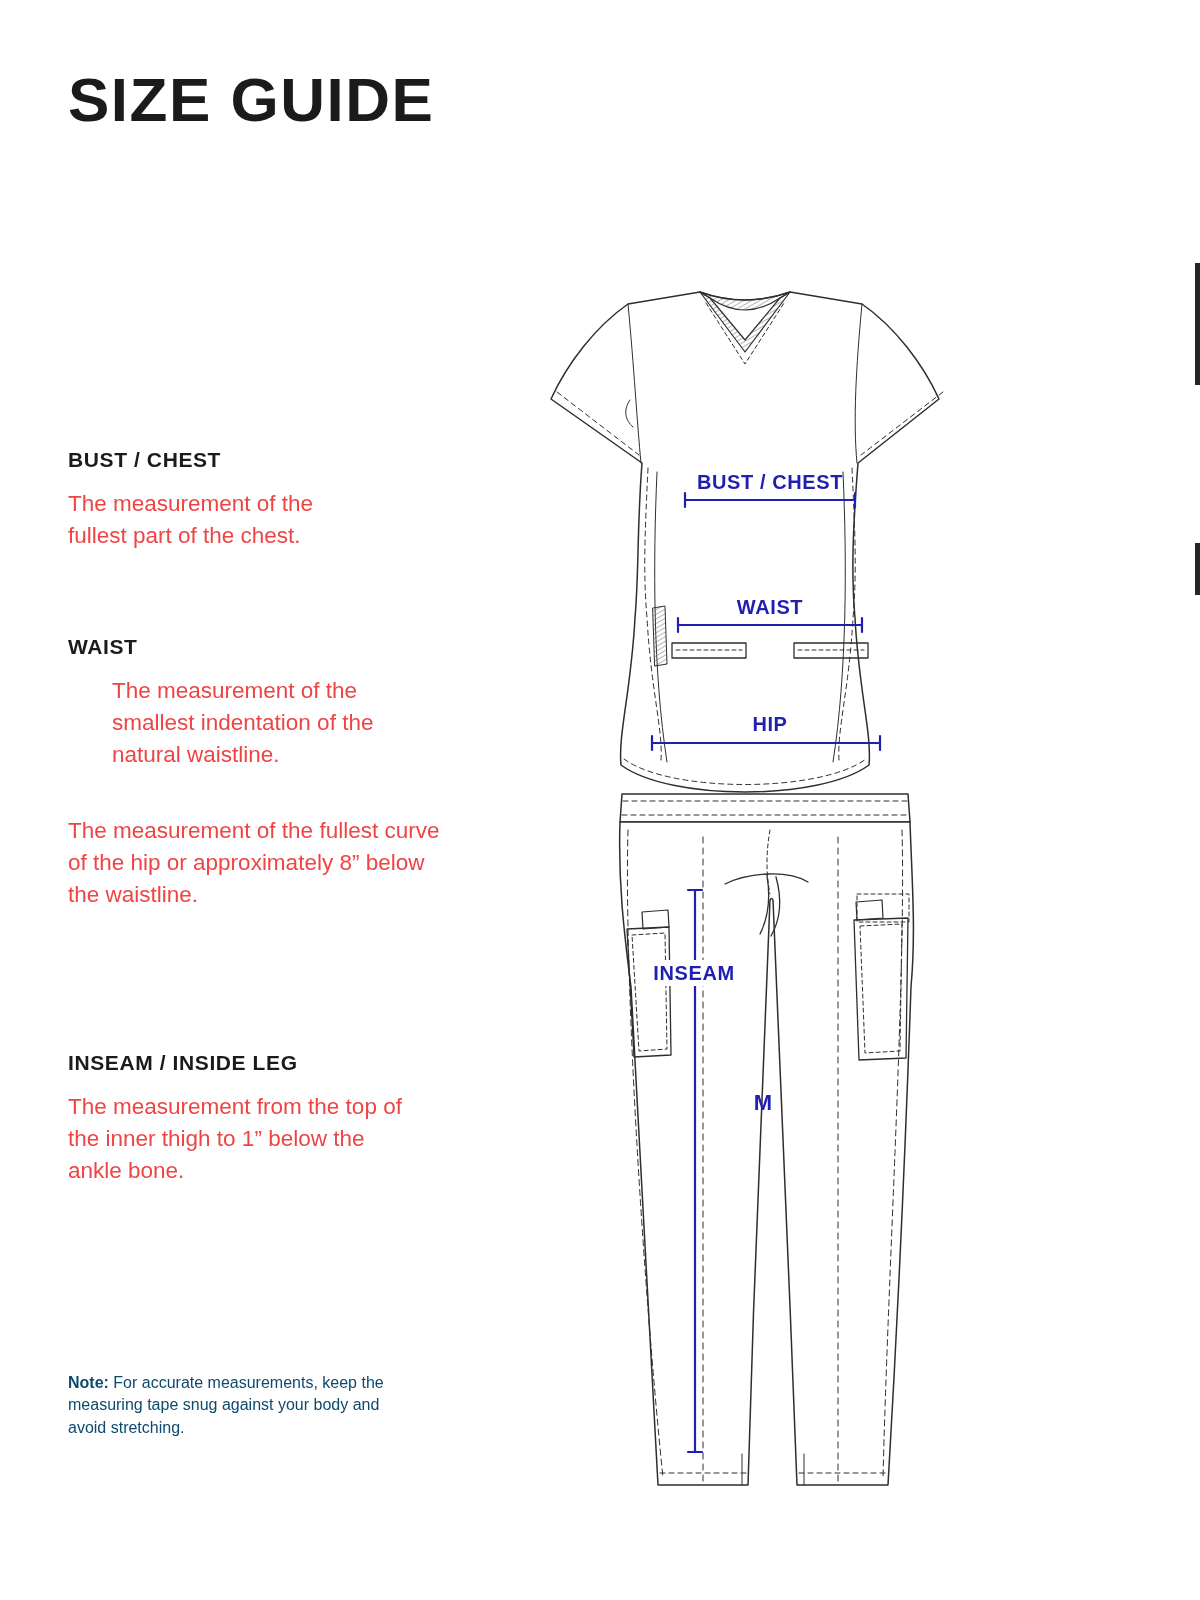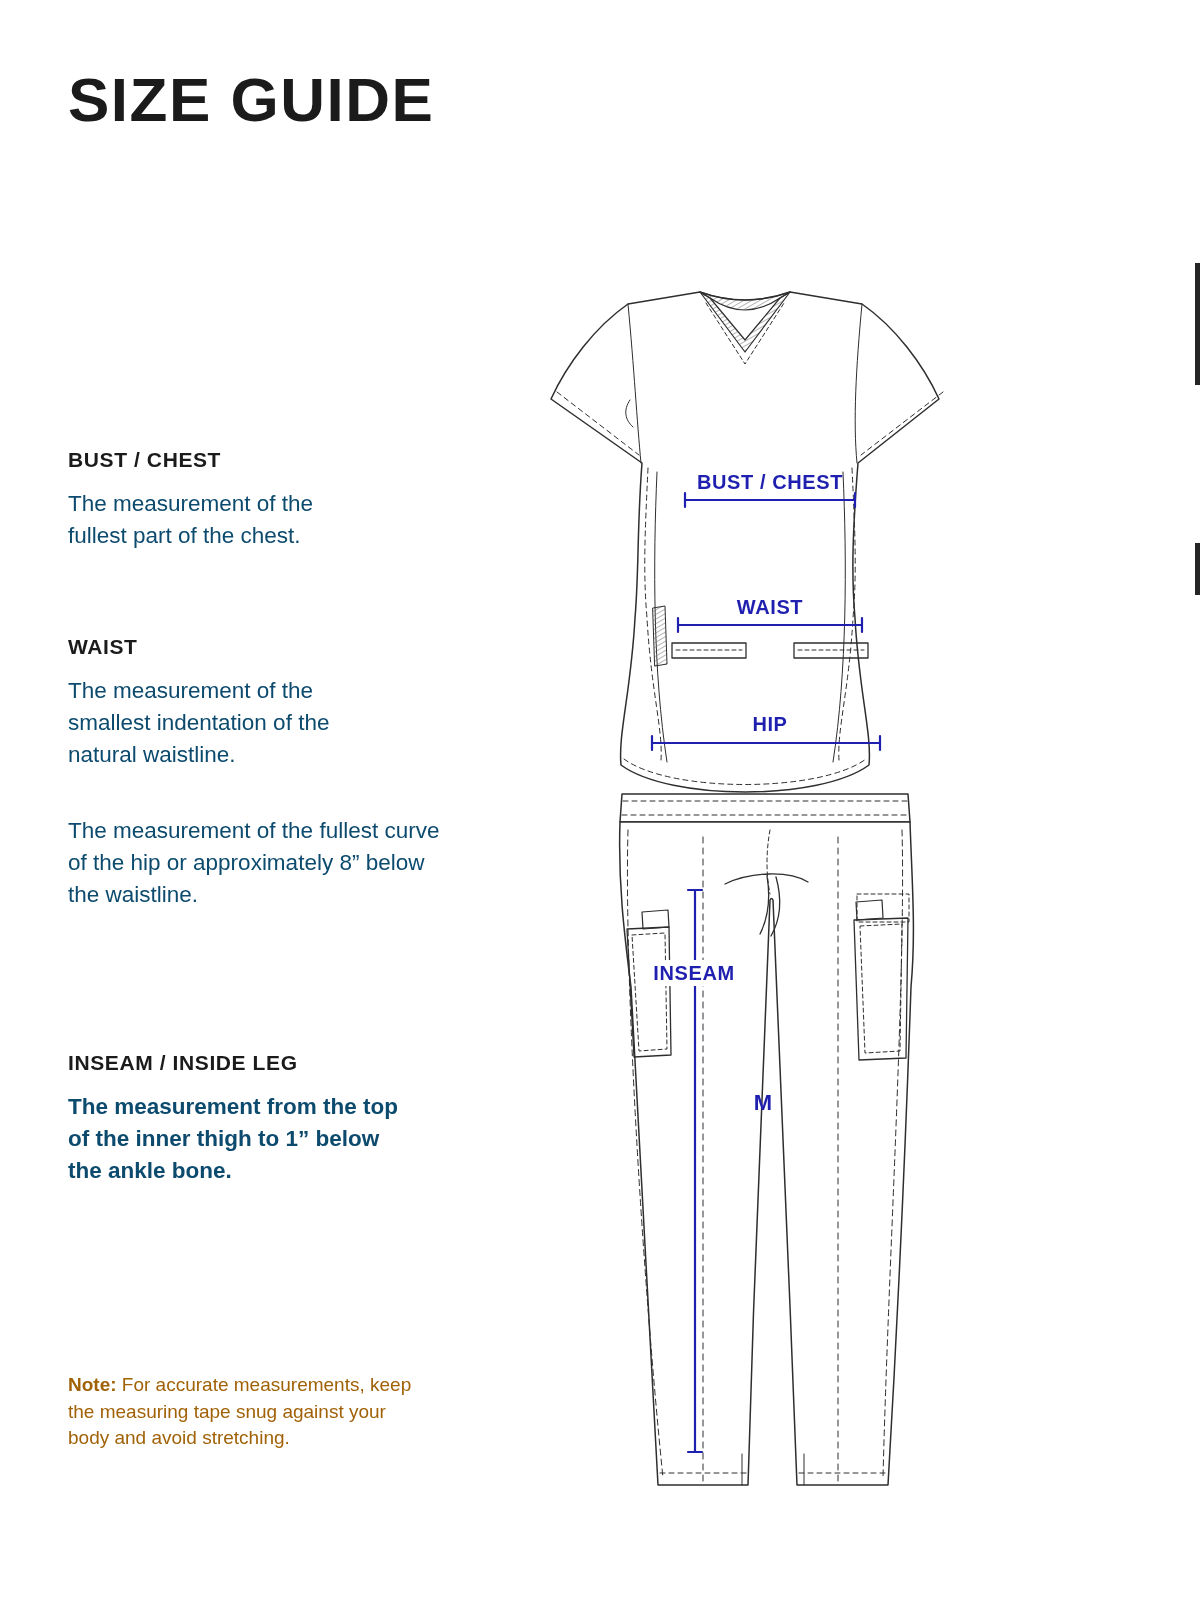--- a/index.html
+++ b/index.html
@@ -7,28 +7,28 @@
               font-family:"Liberation Sans","DejaVu Sans",sans-serif; color:#1e1e1e; }
   .page { position:relative; width:1200px; height:1600px; overflow:hidden; background:#fff; }
 
   .title { position:absolute; left:68px; top:64px; font-size:62px; font-weight:800;
            letter-spacing:1.5px; color:#1b1b1b; }
   .intro { position:absolute; left:68px; top:180px; font-size:26px; line-height:1.42;
            max-width:448px; color:#202020; }
 
   .def   { position:absolute; left:68px; }
   .def-h { font-size:21px; font-weight:700; letter-spacing:.6px; color:#1b1b1b; margin-bottom:16px; }
-  .def-b { font-size:22.5px; line-height:1.42; color:#0c4a6e; }
+  .def-b { font-size:22.5px; line-height:1.42; color:#ef4444; }
   .def-bust   { top:448px; }  .def-bust .def-b   { max-width:288px; }
-  .def-waist  { top:635px; }  .def-waist .def-b  { max-width:312px; }
+  .def-waist  { top:635px; }  .def-waist .def-b  { max-width:312px;margin-left:44px; }
   .def-hips   { top:815px; }  .def-hips .def-b   { max-width:390px; }
-  .def-inseam { top:1025px;margin-top:26px; } .def-inseam .def-b { max-width:348px;font-weight:bold; }
+  .def-inseam { top:1025px;margin-top:26px; } .def-inseam .def-b { max-width:348px; }
 
-  .note { position:absolute; left:68px; top:1372px; font-size:19px; line-height:1.4;
-          max-width:350px; color:#a16207; }
+  .note { position:absolute; left:68px; top:1372px; font-size:16px; line-height:1.4;
+          max-width:350px; color:#0c4a6e; }
 
   .diagram { position:absolute; left:520px; top:272px; width:460px; height:1262px; }
 
   .ann-text { font-weight:700; font-size:20px; letter-spacing:.6px; }
   .ann-text-sm { font-weight:700; font-size:22px; }
 
   .edge-mark { position:absolute; right:0; width:5px; background:#262626; }
   .edge-mark-1 { top:263px; height:122px; }
   .edge-mark-2 { top:543px; height:52px; }
 </style>

